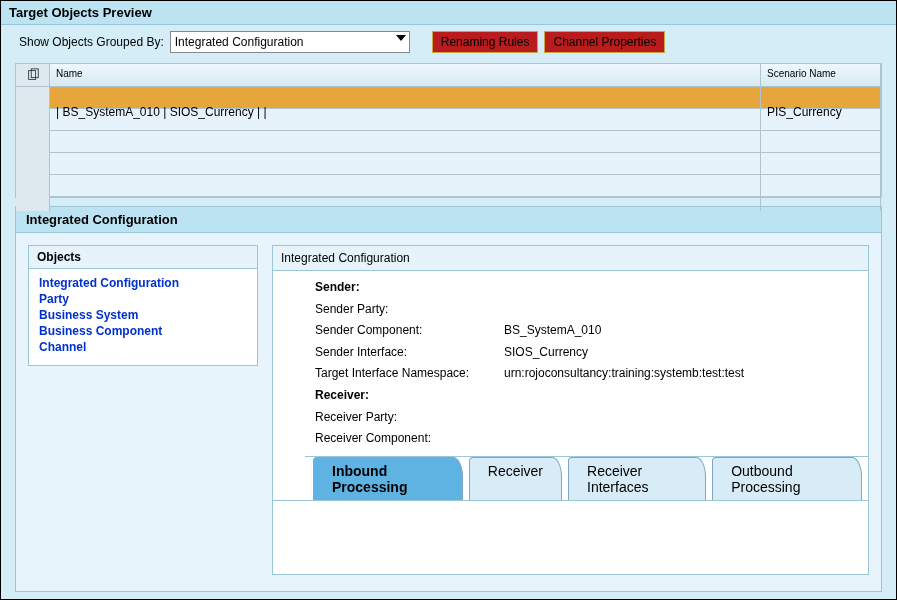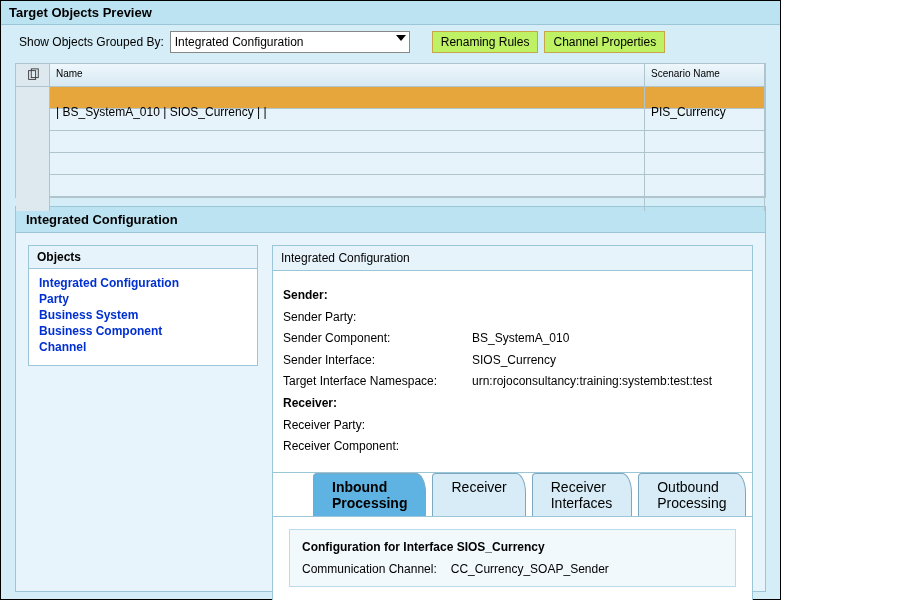--- a/index.html
+++ b/index.html
@@ -7,21 +7,21 @@
     font-family: Arial, Helvetica, sans-serif;
     font-size: 12px;
     background: #fff;
     color: #000;
     width: 897px;
     height: 600px;
     overflow: hidden;
   }
   .outer {
     border: 1px solid #000;
-    width: 781px;
+    width: 897px;
     height: 600px;
     background: #d4edf7;
   }
   .panel-title {
     background: #bce3f2;
     font-weight: bold;
     padding: 4px 8px;
     border-bottom: 1px solid #9ac6d8;
     font-size: 13px;
   }
@@ -44,21 +44,21 @@
     -webkit-appearance: none;
     padding-right: 20px;
     position: relative;
   }
   .select-wrap { position: relative; display:inline-block; }
   .select-arrow {
     position: absolute; right:4px; top:4px; pointer-events:none;
     width:0;height:0;border-left:5px solid transparent;border-right:5px solid transparent;border-top:6px solid #000;
   }
   .btn-yellow {
-    background: #bef264;
+    background: #b91c1c;
     border: 1px solid #c9a54a;
     padding: 2px 8px;
     font-size: 12px;
     cursor: pointer;
     color: #000;
     height: 22px;
   }
   .grid-wrap {
     margin: 0 14px 6px 14px;
     border: 1px solid #b0c4ce;
@@ -141,23 +141,24 @@
     display: flex;
     flex-direction: column;
     min-height: 330px;
   }
   .detail-title {
     background: #e6f3fb;
     padding: 5px 8px;
     border-bottom: 1px solid #9ac6d8;
   }
   .detail-body {
-    padding: 14px 10px;
+    padding: 6px 10px;
     line-height: 1.8;
     border-bottom: 1px solid #9ac6d8;
+    margin-left: 32px;
   }
   .kv { display:flex; gap:4px;}
   .kv .k { min-width: 185px; }
   .bold { font-weight: bold; }
   .tabs {
     display:flex;
     padding-left: 40px;
     border-bottom: 1px solid #9ac6d8;
     background:#fff;
   }
@@ -292,26 +293,16 @@
           </div>
       </div>
 
       <div class="tabs">
         <div class="tab active">Inbound Processing</div>
         <div class="tab">Receiver</div>
         <div class="tab">Receiver Interfaces</div>
         <div class="tab">Outbound Processing</div>
       </div>
 
-      <div class="tab-content">
-        <div class="inner-box">
-          <div class="title">Configuration for Interface SIOS_Currency</div>
-          <div class="kv">
-            <span>Communication Channel:</span>
-            <span style="width:6px;"></span>
-            <span>CC_Currency_SOAP_Sender</span>
-          </div>
-        </div>
-      </div>
     </div>
 
   </div>
 </div>
 
 </body></html>

